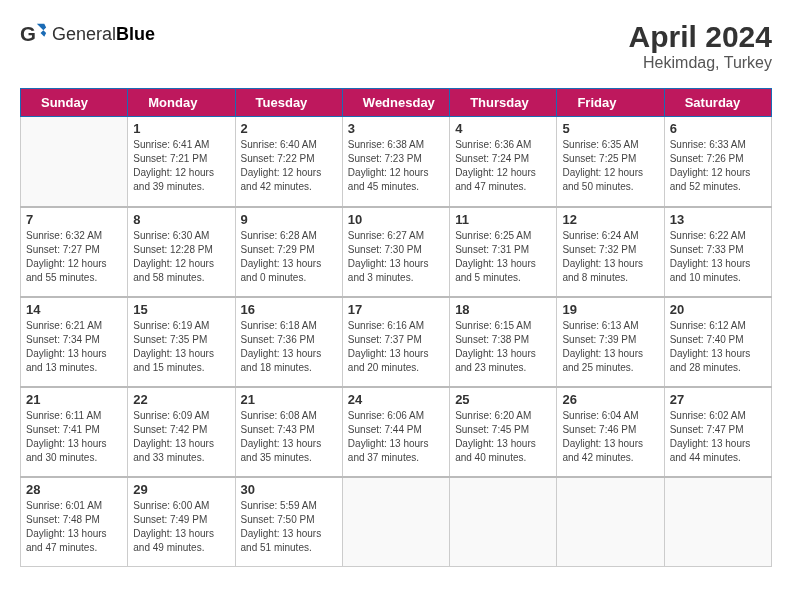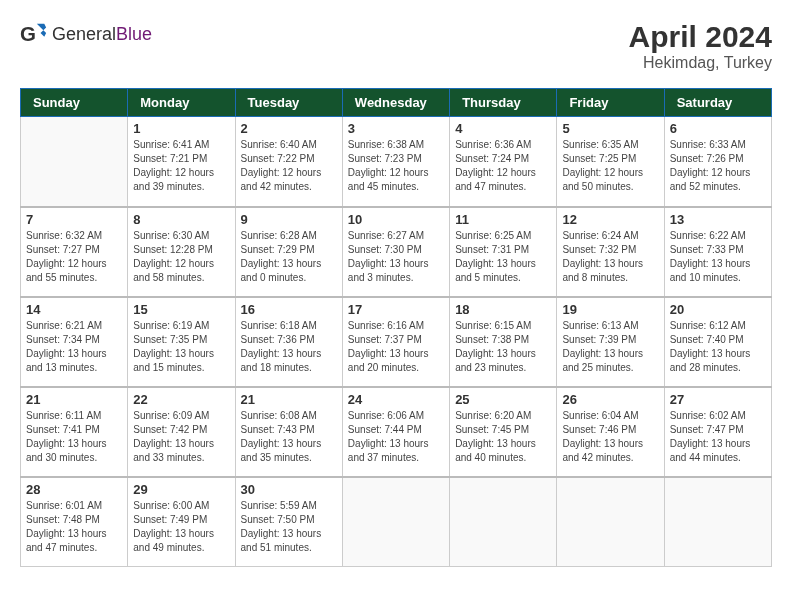--- a/index.html
+++ b/index.html
@@ -37,25 +37,25 @@
       font-size: 16px;
       color: #555;
       text-align: right;
     }
     .calendar-table {
       width: 100%;
       border-collapse: collapse;
       table-layout: fixed;
     }
     .calendar-table thead th {
-      background-color: #14532d;
+      background-color: #be185d;
       color: #fff;
       font-size: 13px;
       font-weight: bold;
-      padding: 6px 12px;
+      padding: 6px 20px;
       text-align: left;
       border: 1px solid #1a6bb5;
       margin-top: 16px;
     }
     .calendar-table tbody td {
       border: 1px solid #ccc;
       vertical-align: top;
       padding: 4px 5px;
       font-size: 10.5px;
       color: #333;
@@ -83,21 +83,21 @@
 </head>
 <body>
 
 <div class="header-section">
   <div class="logo">
     <svg class="logo-icon" viewBox="0 0 30 30" xmlns="http://www.w3.org/2000/svg">
       <text x="0" y="22" font-size="22" font-weight="bold" fill="#333">G</text>
       <path d="M18 4 L26 4 L28 8 L22 14 L26 18 L28 14" fill="#1a6bb5"></path>
     </svg>
     <div>
-      <span style="font-size:18px;font-weight:normal;color:#333;">General</span><span style="font-size:18px;font-weight:normal;color:#701a75;">Blue</span>
+      <span style="font-size:18px;font-weight:normal;color:#333;">General</span><span style="font-size:18px;font-weight:bold;color:#000000;">Blue</span>
     </div>
   </div>
   <div class="title-section">
     <div class="month-title">April 2024</div>
     <div class="location-subtitle">Hekimdag, Turkey</div>
   </div>
 </div>
 
 <table class="calendar-table">
   <thead>

